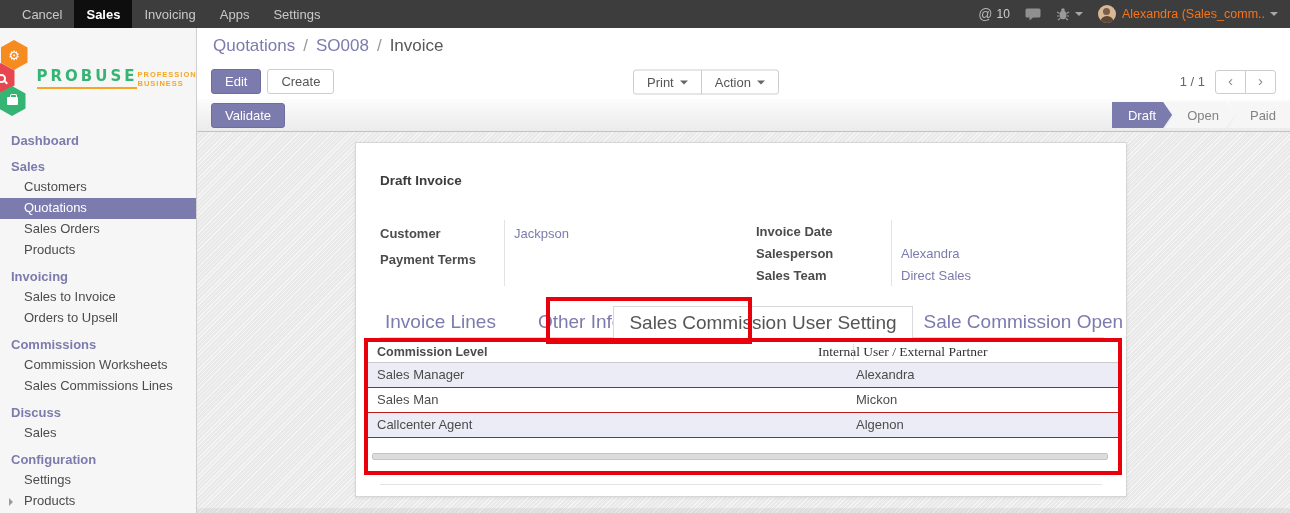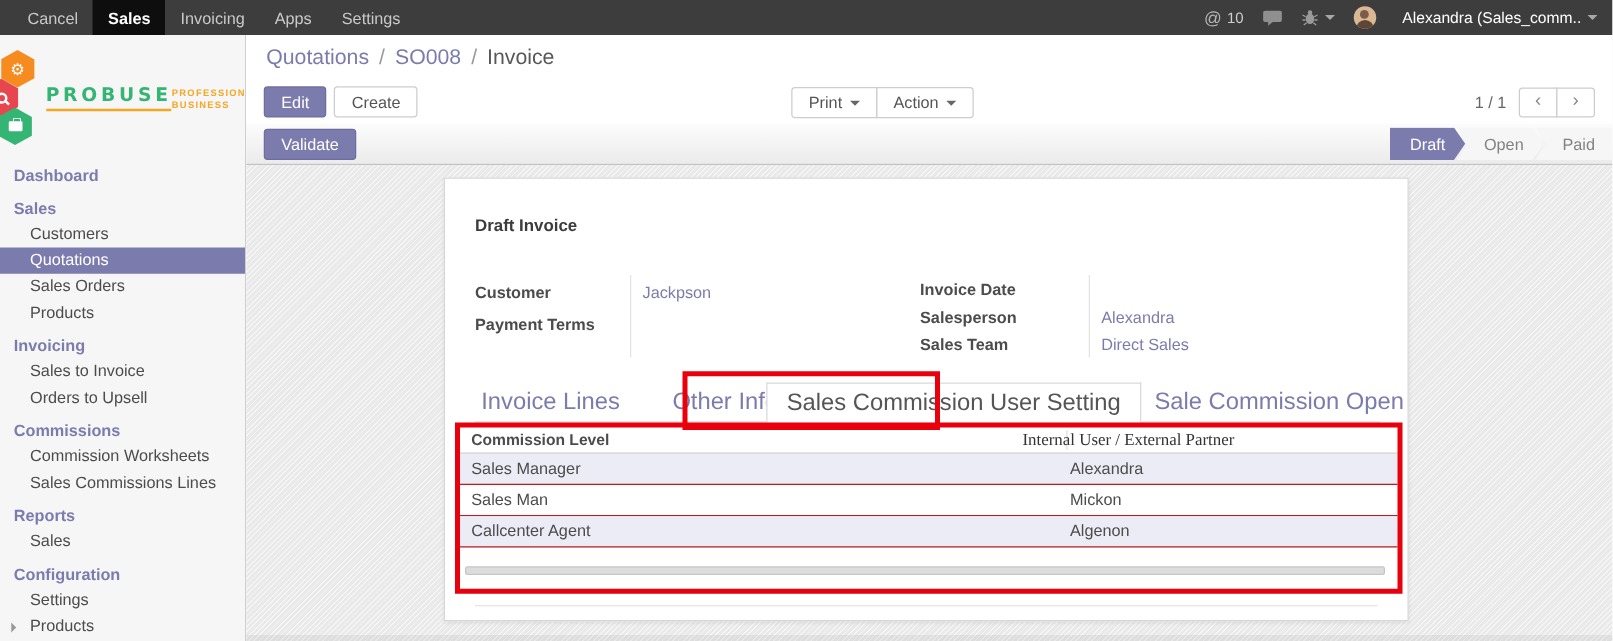--- a/index.html
+++ b/index.html
@@ -12,21 +12,21 @@
   .nav-item.active { background:#0e0e0e; color:#fff; font-weight:bold; }
   .topbar-right { margin-left:auto; display:flex; align-items:center; gap:15px; padding-right:12px; }
   .at-badge { display:flex; align-items:center; gap:4px; color:#b5b5b5; }
   .at-glyph { font-size:14px; }
   .at-count { font-size:12px; color:#cfcfcf; }
   .caret-down { width:0; height:0; border-left:4px solid transparent; border-right:4px solid transparent; border-top:4px solid #a8a8a8; display:inline-block; margin-left:5px; }
   .tray-item { display:flex; align-items:center; cursor:pointer; }
   .avatar { width:18px; height:18px; border-radius:50%; background:#d9b894; position:relative; overflow:hidden; margin-right:6px; flex:none; }
   .avatar::before { content:''; position:absolute; top:3px; left:5.5px; width:7px; height:7px; border-radius:50%; background:#7b5b49; }
   .avatar::after { content:''; position:absolute; top:11px; left:2px; width:14px; height:9px; border-radius:7px 7px 0 0; background:#5e4536; }
-  .user-name { color:#ffffff; font-size:12.5px;margin-left:15px; }
+  .user-name { color:#f97316; font-size:12.5px; }
 
   
   .app { display:flex; height:485px; }
 
   
   .sidebar { width:197px; flex:none; background:#f7f6f6; border-right:1px solid #cfcfcf; overflow:hidden; }
   .logo { padding:12px 0 8px 0; display:flex; justify-content:center; align-items:center; gap:7px; }
   .hexes { position:relative; width:42px; height:76px; flex:none; }
   .hex { position:absolute; width:27px; height:30px; clip-path:polygon(50% 0,100% 25%,100% 75%,50% 100%,0 75%,0 25%); display:flex; align-items:center; justify-content:center; color:#fff; }
   .hex-orange { top:0; left:13px; background:#f68b1f; font-size:13px; }
@@ -79,21 +79,21 @@
   .content { flex:1; position:relative; background-color:#edecec; background-image:repeating-linear-gradient(135deg, rgba(255,255,255,0.45) 0 1px, rgba(0,0,0,0.012) 1px 3px); }
   .content::after { content:''; position:absolute; left:0; right:0; bottom:0; height:5px; background:rgba(0,0,0,0.05); }
 
   
   .card { position:absolute; left:158px; top:10px; width:772px; height:355px; background:#fff; border:1px solid #d6d6d6; box-shadow:0 1px 3px rgba(0,0,0,0.08); padding:30px 24px 0; }
   .card-title { font-size:13.5px; font-weight:bold; color:#3c3c3c; }
 
   .form-grid { display:flex; margin-top:32px; font-size:13px; }
   .fgroup { display:flex; }
   .fgroup-left { width:330px; flex:none; }
-  .fgroup-right { margin-left:26px;text-align:right; }
+  .fgroup-right { margin-left:46px;text-align:right; }
   .flabels .frow, .fvalues .frow { height:26px; display:flex; align-items:center; }
   .fgroup-right .flabels .frow, .fgroup-right .fvalues .frow { height:22px; }
   .flabel { font-weight:bold; color:#4c4c4c; }
   .fgroup-left .flabels { width:124px; flex:none; }
   .fgroup-right .flabels { width:135px; flex:none; }
   .fsep { width:1px; background:#e3e3e3; }
   .fvalues { padding-left:9px; }
   .fvalue { color:#7c7bad; cursor:pointer; }
 
   
@@ -190,21 +190,21 @@
       <div class="menu-item">Customers</div>
       <div class="menu-item active">Quotations</div>
       <div class="menu-item">Sales Orders</div>
       <div class="menu-item">Products</div>
       <div class="menu-header">Invoicing</div>
       <div class="menu-item">Sales to Invoice</div>
       <div class="menu-item">Orders to Upsell</div>
       <div class="menu-header">Commissions</div>
       <div class="menu-item">Commission Worksheets</div>
       <div class="menu-item">Sales Commissions Lines</div>
-      <div class="menu-header">Reports</div>
+      <div class="menu-header">Discuss</div>
       <div class="menu-item">Sales</div>
       <div class="menu-header">Configuration</div>
       <div class="menu-item">Settings</div>
       <div class="menu-item">
         <span class="expand-caret"></span>
         <span>Products</span>
       </div>
       <div class="menu-item">
         
         

